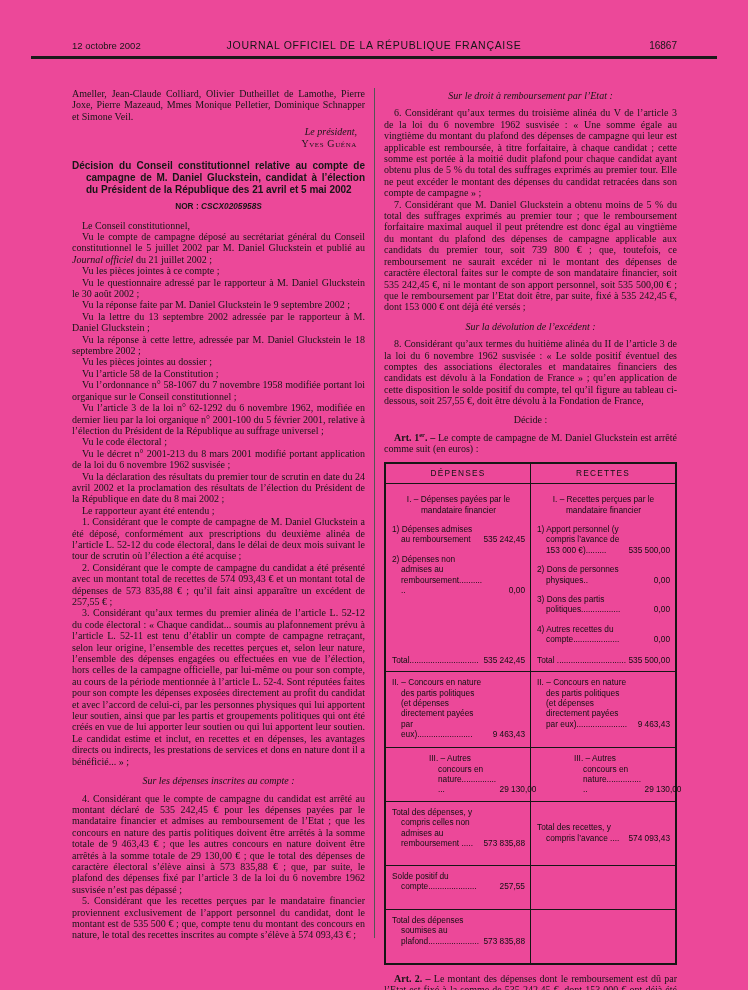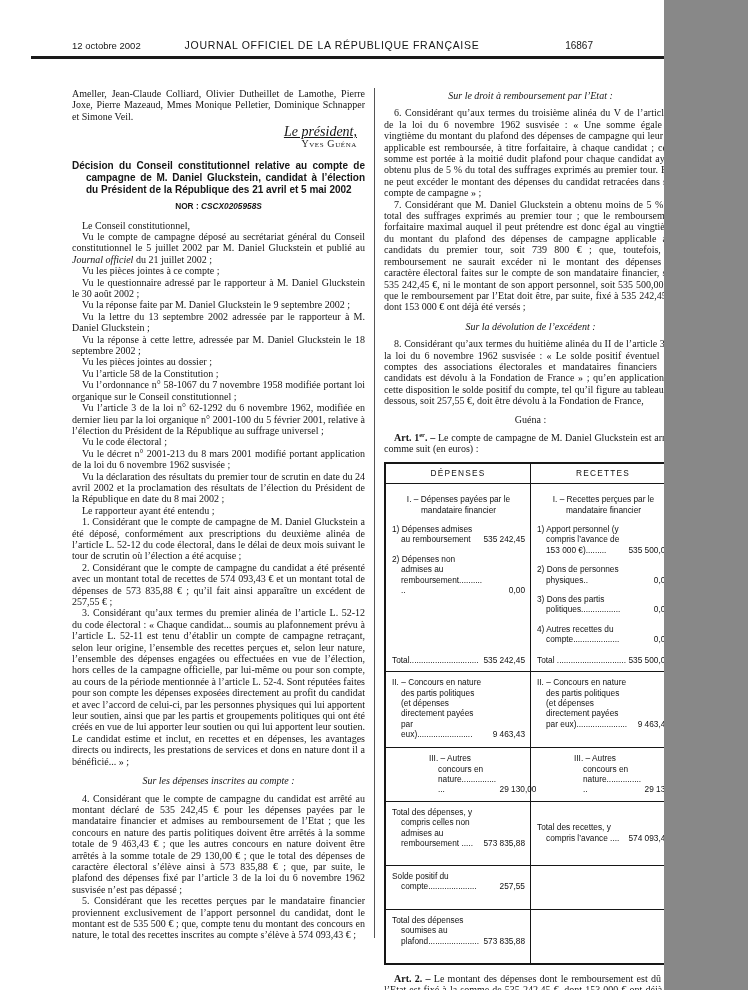--- a/index.html
+++ b/index.html
@@ -1,34 +1,34 @@
 <!DOCTYPE html>
 <html lang="fr"><head>
 <meta charset="utf-8">
 <style>
   html,body{margin:0;padding:0;background:#888;}
-  .page{position:relative;width:664px;height:990px;background:#ffffff;color:#161616;overflow:hidden;
+  .page{position:relative;width:748px;height:990px;background:#ec4899;color:#161616;overflow:hidden;
         font-family:"Liberation Serif", serif;}
   
   .hdr-date{position:absolute;left:72px;top:40px;font:9.5px "Liberation Sans", sans-serif;}
   .hdr-title{position:absolute;left:0;right:0;top:39px;text-align:center;
              font:10.5px "Liberation Sans", sans-serif;letter-spacing:.7px;}
   .hdr-page{position:absolute;right:71px;top:40px;font:10px "Liberation Sans", sans-serif;}
   .header-rule{position:absolute;left:31px;width:686px;top:56px;height:3px;background:#1a1a1a;}
   .col-divider{position:absolute;left:374px;top:88px;height:850px;width:1px;background:#555;}
   
   .col{position:absolute;top:88px;width:293px;}
   .col-left{left:72px;}
   .col-right{left:384px;}
   .para{margin:0;font-size:10px;line-height:11.4px;text-align:justify;text-indent:10px;}
   .noindent{text-indent:0;}
   .ital{font-style:italic;}
   
   .signature{text-align:right;padding-right:8px;margin:4px 0 10px;}
-  .sig-role{font-style:italic;font-size:14px;line-height:12px;text-decoration:underline;}
+  .sig-role{font-style:italic;font-size:10px;line-height:12px;}
   .sig-name{font-variant:small-caps;letter-spacing:.6px;font-size:10px;line-height:12px;}
   
   .decision-title{font-family:"Liberation Sans", sans-serif;font-weight:bold;font-size:10px;
                   line-height:11.8px;margin:10px 0 5px;padding-left:14px;text-indent:-14px;text-align:justify;}
   .nor{font-family:"Liberation Sans", sans-serif;font-weight:bold;font-size:8.3px;
        text-align:center;margin:3px 0 9px;}
   .nor i{}
   .section-head{font-style:italic;font-size:10px;line-height:11.4px;text-align:center;
                 margin:8px 0 6px;text-indent:0;}
   .decide{text-align:center;text-indent:0;margin:7px 0 4px;}
@@ -111,21 +111,21 @@
   </div>
 
   <div class="col col-right">
     <p class="para section-head" style="margin-top:2px;">Sur le droit à remboursement par l’Etat :</p>
     <p class="para">6. Considérant qu’aux termes du troisième alinéa du V de l’article 3 de la loi du 6 novembre 1962 susvisée : « Une somme égale au vingtième du montant du plafond des dépenses de campagne qui leur est applicable est remboursée, à titre forfaitaire, à chaque candidat ; cette somme est portée à la moitié dudit plafond pour chaque candidat ayant obtenu plus de 5 % du total des suffrages exprimés au premier tour. Elle ne peut excéder le montant des dépenses du candidat retracées dans son compte de campagne » ;</p>
     <p class="para">7. Considérant que M. Daniel Gluckstein a obtenu moins de 5 % du total des suffrages exprimés au premier tour ; que le remboursement forfaitaire maximal auquel il peut prétendre est donc égal au vingtième du montant du plafond des dépenses de campagne applicable aux candidats du premier tour, soit 739&nbsp;800 € ; que, toutefois, ce remboursement ne saurait excéder ni le montant des dépenses de caractère électoral faites sur le compte de son mandataire financier, soit 535&nbsp;242,45 €, ni le montant de son apport personnel, soit 535&nbsp;500,00 € ; que le remboursement par l’Etat doit être, par suite, fixé à 535&nbsp;242,45 €, dont 153&nbsp;000 € ont déjà été versés ;</p>
 
     <p class="para section-head">Sur la dévolution de l’excédent :</p>
     <p class="para">8. Considérant qu’aux termes du huitième alinéa du II de l’article 3 de la loi du 6 novembre 1962 susvisée : « Le solde positif éventuel des comptes des associations électorales et mandataires financiers des candidats est dévolu à la Fondation de France » ; qu’en application de cette disposition le solde positif du compte, tel qu’il figure au tableau ci-dessous, soit 257,55 €, doit être dévolu à la Fondation de France,</p>
 
-    <p class="para decide">Guéna :</p>
+    <p class="para decide">Décide :</p>
 
     <p class="para art"><b>Art. 1</b><sup class="er">er</sup><b>. – </b><span>Le compte de campagne de M. Daniel Gluckstein est arrêté comme suit (en euros) :</span></p>
 
     <div class="jo-table">
       <div class="t-row t-head">
         <div class="t-cell">DÉPENSES</div>
         <div class="t-cell">RECETTES</div>
       </div>
 
       <div class="t-row sec1-row">

